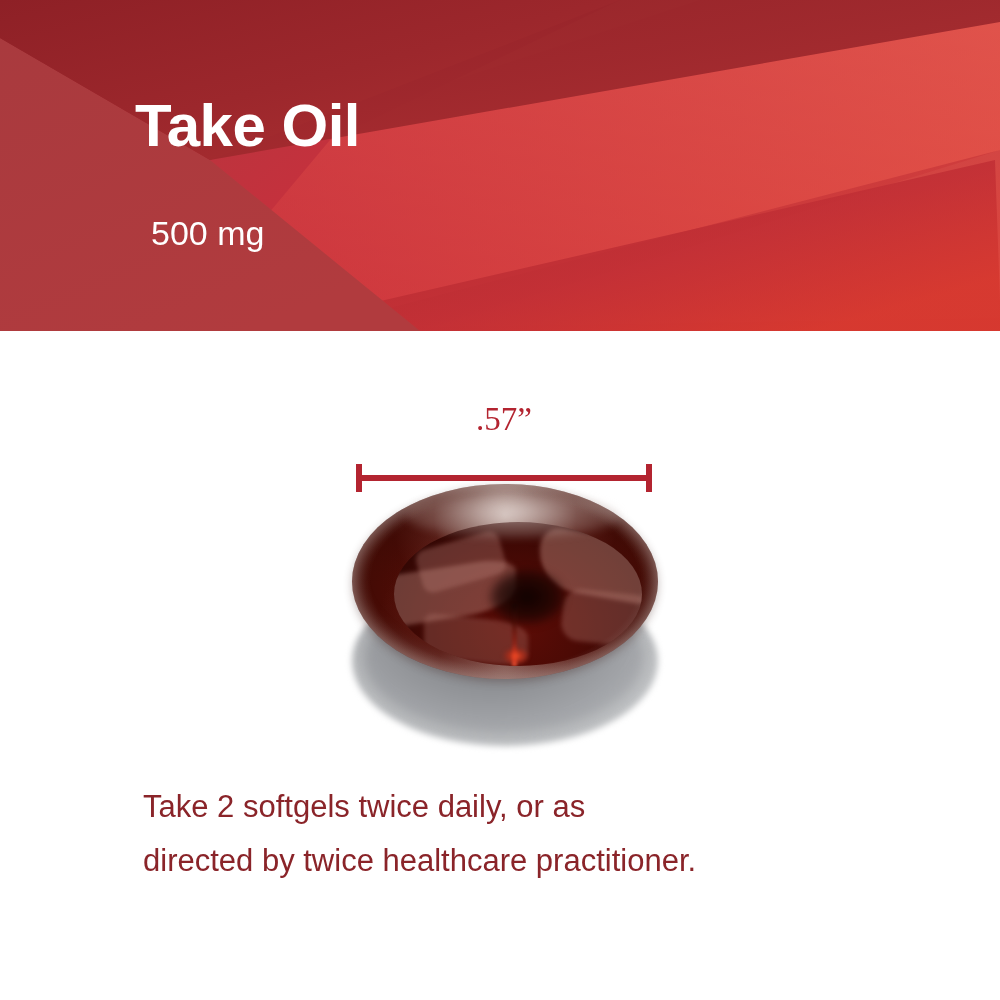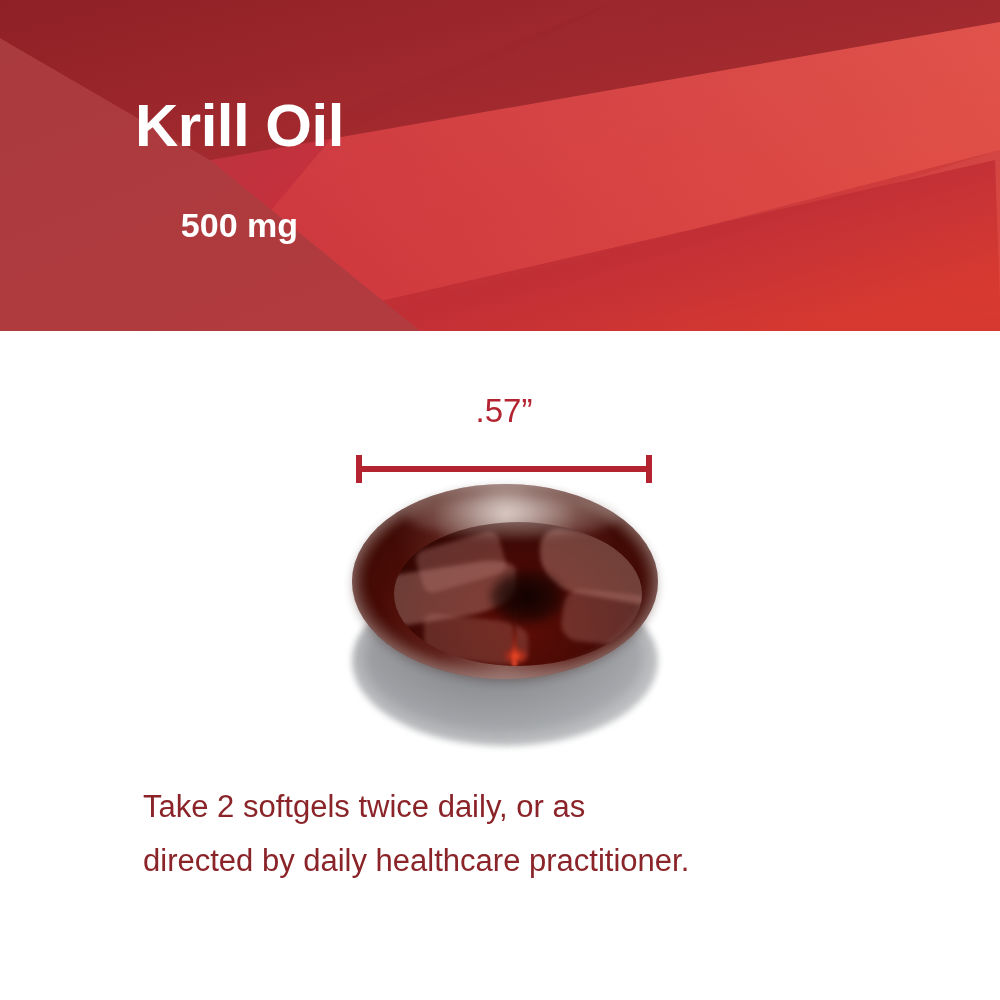--- a/index.html
+++ b/index.html
@@ -49,36 +49,36 @@
     font-size: 60px;
     font-weight: bold;
     color: #ffffff;
     line-height: 1.0;
     letter-spacing: -0.5px;
     margin: 0;
     white-space: nowrap;
   }
   #product-strength {
     font-size: 34px;
-    font-weight: bold;
+    font-weight: normal;
     color: #ffffff;
     line-height: 1.0;
-    margin: 8px;
+    margin: 16px;
     padding-top: 44px;
     white-space: nowrap;
-    text-align: center;
   }
 
   
   #measure-block {
     position: absolute;
     left: 356px;
-    top: 394px;
+    top: 403px;
     width: 296px;
     z-index: 4;
+    font-family: Liberation Serif, serif;
   }
   #measure-label {
     font-size: 33px;
     color: #b32430;
     text-align: center;
     line-height: 1;
     letter-spacing: 0px;
     white-space: nowrap;
   }
   #measure-rule {
@@ -320,21 +320,21 @@
       <polygon points="1000,300 1000,331 250,331 995,160" fill="url(#gradLowDark)" opacity="0.88"></polygon>
       <polygon points="1000,150 1000,331 300,331" fill="url(#gradLowDark)" opacity="0.55"></polygon>
 
       <polygon points="0,38 210,160 420,331 0,331" fill="url(#gradBrick)"></polygon>
 
       <polygon points="0,0 1000,0 1000,22 210,160 0,38" fill="url(#gradMaroon)" opacity="0.95"></polygon>
       <polygon points="0,0 620,0 210,160 0,38" fill="url(#gradMaroon)"></polygon>
     </svg>
 
     <div class="hdr-text-wrap">
-      <div id="product-title">Krill Oil</div>
+      <div id="product-title">Take Oil</div>
       <div id="product-strength">500 mg</div>
     </div>
   </div>
 
   <div id="measure-block">
     <div id="measure-label">.57”</div>
     <div id="measure-rule">
       <div id="measure-bar"></div>
       <div class="measure-cap" id="measure-cap-left"></div>
       <div class="measure-cap" id="measure-cap-right"></div>
@@ -355,16 +355,16 @@
         <div id="oil-seam"></div>
         <div id="oil-hotspot"></div>
       </div>
       <div id="softgel-toplight"></div>
     </div>
     <div id="softgel-rim"></div>
   </div>
 
   <div id="directions">
     <span class="dir-line">Take 2 softgels twice daily, or as</span>
-    <span class="dir-line">directed by daily healthcare practitioner.</span>
+    <span class="dir-line">directed by twice healthcare practitioner.</span>
   </div>
 
 </div>
 
 </body></html>

